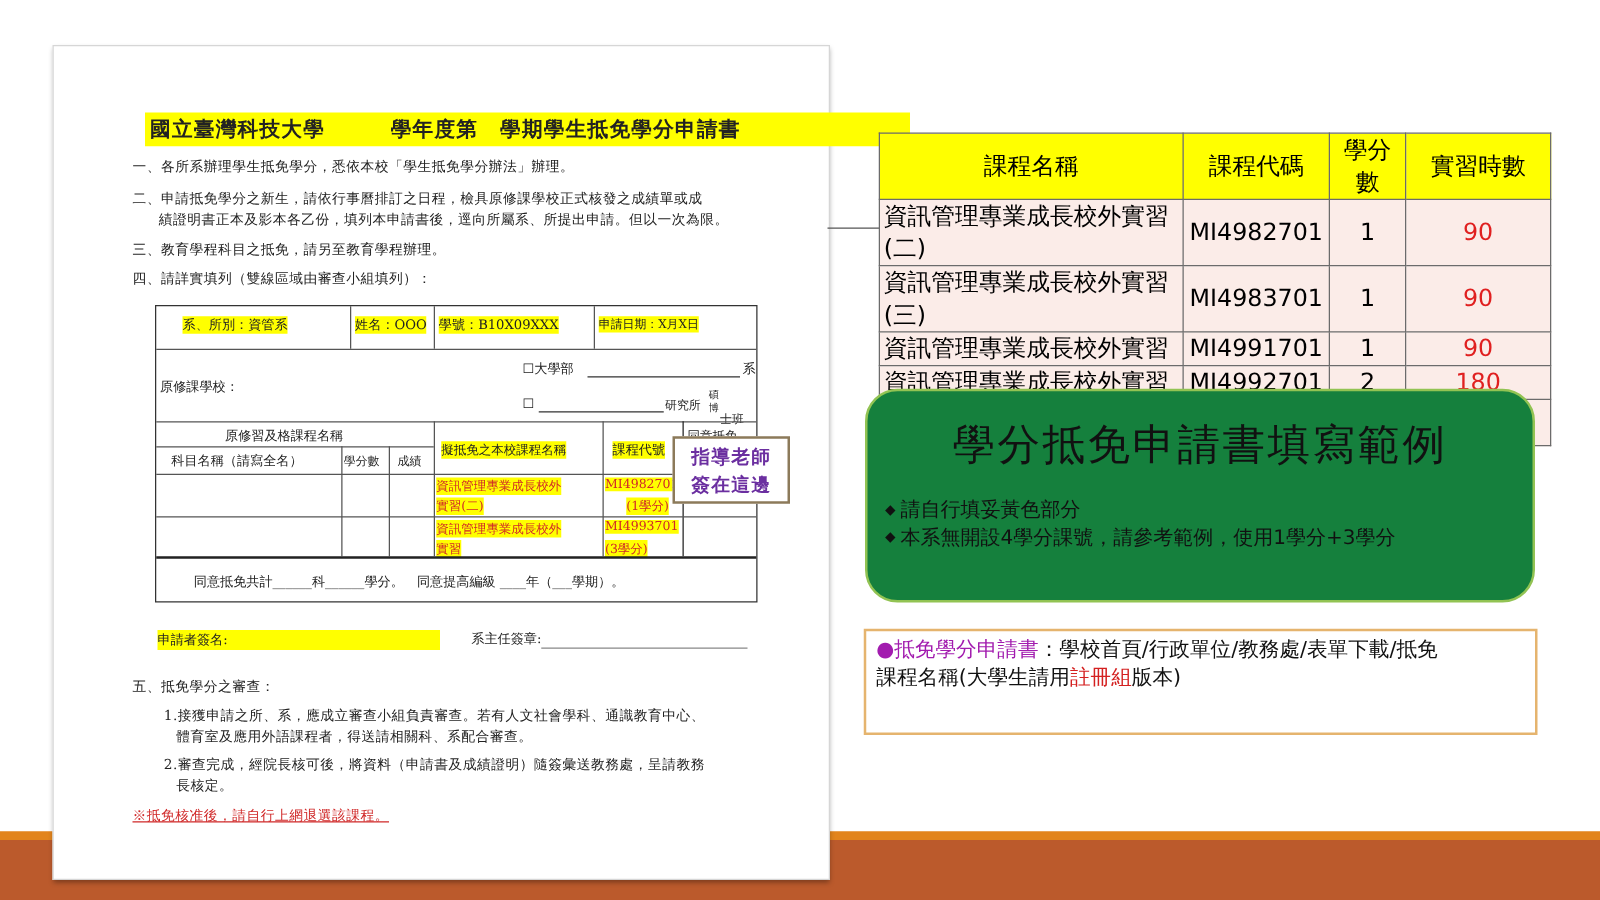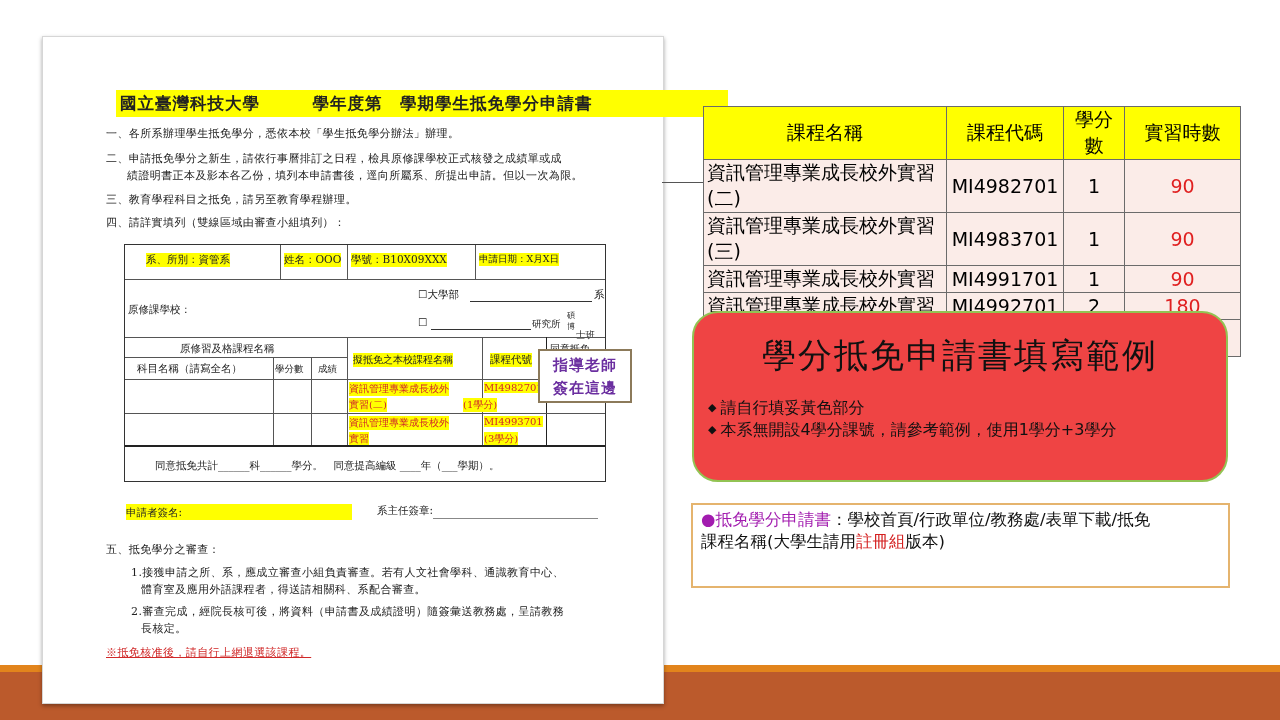--- a/index.html
+++ b/index.html
@@ -52,21 +52,21 @@
   .course-table td, .course-table th { border:1px solid #6b6b6b; padding:0 3px; }
   .course-table th { background:#ffff00; font-weight:normal; height:39px; text-align:center; }
   .course-table td { background:#fbece8; height:22px; }
   .course-table td.c { text-align:center; }
   .course-table td.red { color:#e02020; text-align:center; }
   .connector { position:absolute; left:662px; top:182px; width:42px; height:1px; background:#555; }
 
   
   .info-box {
     position:absolute; left:692px; top:311px; width:536px; height:171px;
-    border:2px solid #92c353; border-radius:26px; box-sizing:border-box; background:#ef4444;
+    border:2px solid #92c353; border-radius:26px; box-sizing:border-box; background:#15803d;
   }
   .info-title { position:absolute; left:0; top:20px; width:100%; text-align:center; font-size:34px; color:#111; letter-spacing:2px; }
   .info-bullets { position:absolute; left:14px; top:84px; font-size:16px; line-height:22px; color:#111; }
   .info-bullets .b { white-space:nowrap; }
   .diamond { font-size:11px; margin-right:4px; vertical-align:2px; }
 
   
   .where-box {
     position:absolute; left:691px; top:503px; width:539px; height:85px;
     border:2.5px solid #e5b46e; box-sizing:border-box; background:#fff;
@@ -126,21 +126,21 @@
     <div class="vline" style="left:357px;top:92px;height:108px;"></div>
     <div class="fcell hl" style="left:365px;top:108px;">課程代號</div>
     <div class="vline" style="left:421px;top:92px;height:108px;background:#222;"></div>
     <div class="fcell" style="left:425px;top:97px;font-size:10px;">同意抵免</div>
     <div class="fcell" style="left:425px;top:113px;font-size:10px;">學　分　數</div>
     <div class="hline" style="left:0;top:134px;width:100%;"></div>
 
     <div class="fcell hl-red" style="left:224px;top:137px;font-size:10px;">資訊管理專業成長校外</div>
     <div class="fcell hl-red" style="left:224px;top:153px;font-size:10px;">實習(二)</div>
     <div class="fcell hl-red" style="left:359px;top:137px;font-size:10px;">MI4982701</div>
-    <div class="fcell hl-red" style="left:338px;top:153px;font-size:10px;">(1學分)</div>
+    <div class="fcell hl-red" style="left:376px;top:153px;font-size:10px;">(1學分)</div>
     <div class="hline" style="left:0;top:168px;width:100%;"></div>
     <div class="fcell hl-red" style="left:224px;top:171px;font-size:10px;">資訊管理專業成長校外</div>
     <div class="fcell hl-red" style="left:224px;top:187px;font-size:10px;">實習</div>
     <div class="fcell hl-red" style="left:359px;top:171px;font-size:10px;">MI4993701</div>
     <div class="fcell hl-red" style="left:359px;top:187px;font-size:10px;">(3學分)</div>
     <div class="hline" style="left:0;top:200px;width:100%;height:2px;background:#222;"></div>
     <div class="fcell" style="left:30px;top:214px;">同意抵免共計______科______學分。　同意提高編級 ____年（___學期）。</div>
   </div>
 
   <div class="fcell hl" style="left:83px;top:467px;width:226px;height:16px;line-height:16px;">

